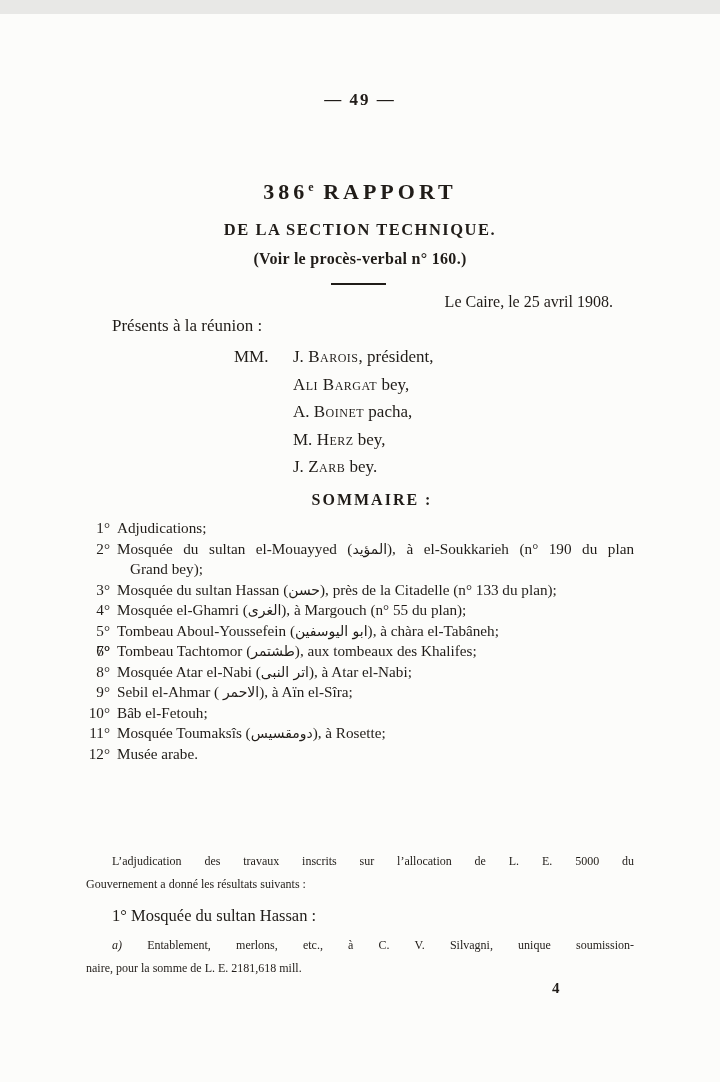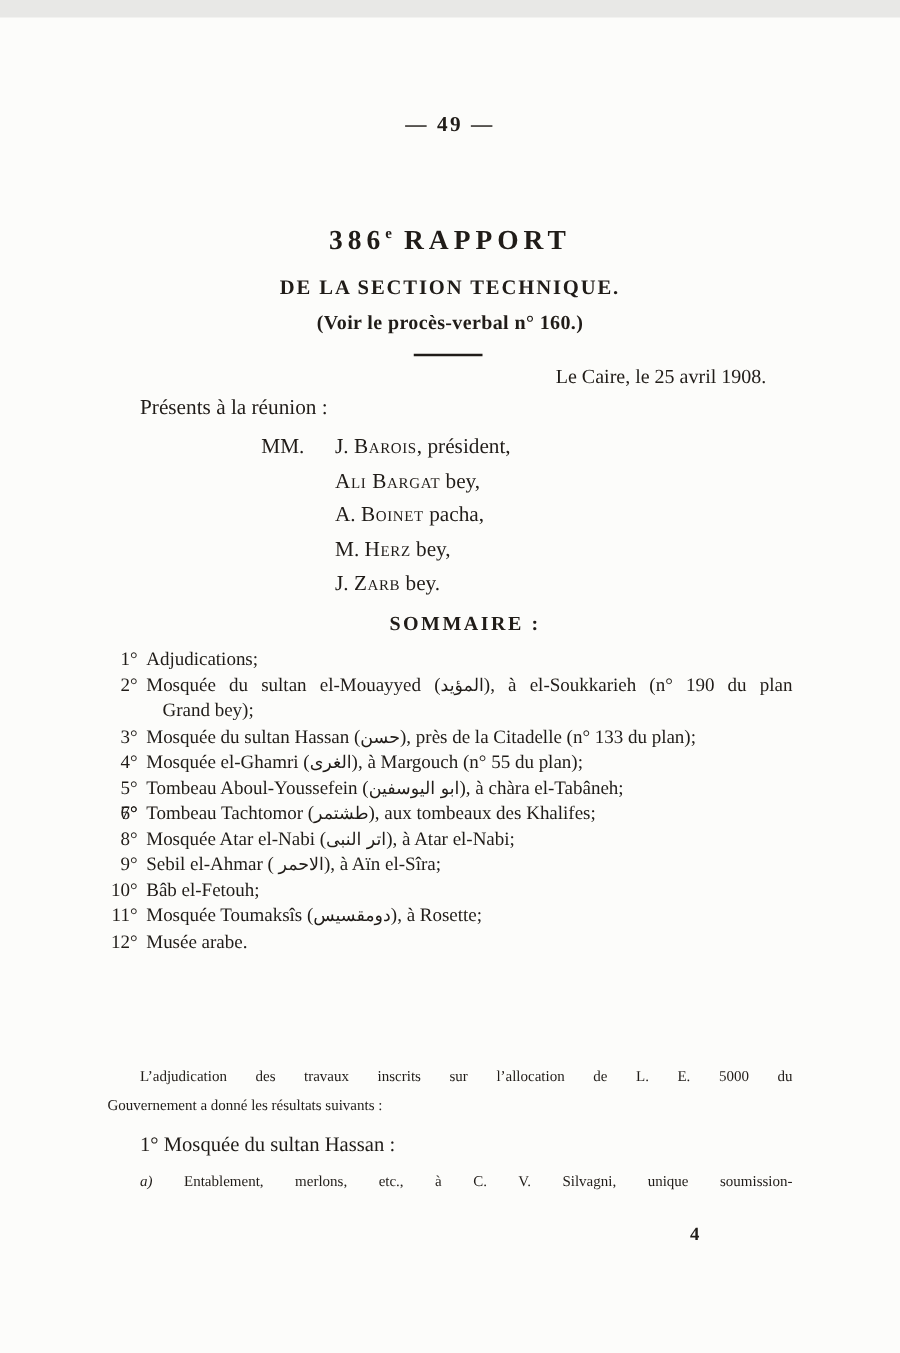--- a/index.html
+++ b/index.html
@@ -11,21 +11,21 @@
   .abs{position:absolute;}
   .ctr{left:0;width:720px;text-align:center;}
   .pageno{top:76px;font-weight:bold;font-size:17px;letter-spacing:2px;}
   .title{top:165px;font-weight:bold;font-size:22px;letter-spacing:4px;}
   .title sup{font-size:12px;letter-spacing:0;}
   .subtitle{top:206px;font-weight:bold;font-size:16.5px;letter-spacing:1.5px;}
   .note{top:236px;font-size:16px;font-weight:bold;letter-spacing:.3px;}
   .rule{top:269px;left:331px;width:55px;height:2px;background:#201c18;}
   .dateline{top:279px;right:107px;font-size:16px;}
   .presents{top:302px;left:112px;font-size:17px;}
-  .attendees{top:329px;left:268px;font-size:17px;line-height:27.5px;}
+  .attendees{top:329px;left:293px;font-size:17px;line-height:27.5px;}
   .attendees .row{position:relative;white-space:nowrap;}
   .attendees .lead{position:absolute;left:-59px;}
   .sc{font-variant:small-caps;letter-spacing:.5px;}
   .sommaire-h{top:477px;font-weight:bold;font-size:16px;letter-spacing:2px;padding-left:12px;}
   .sommaire{top:504px;left:117px;width:517px;font-size:15.2px;line-height:20.5px;}
   .sommaire .item{position:relative;}
   .sommaire .num{position:absolute;left:-49px;width:42px;text-align:right;}
   .sommaire .cont{margin-left:13px;}
   .jl{text-align:justify;text-align-last:justify;}
   .ar{font-family:"DejaVu Sans", sans-serif;font-size:.92em;direction:rtl;unicode-bidi:isolate;}
@@ -149,17 +149,18 @@
 
   <div class="abs para p1">
     <div class="indent jl">L’adjudication des travaux inscrits sur l’allocation de L. E. 5000 du</div>
     <div>Gouvernement a donné les résultats suivants :</div>
   </div>
 
   <div class="abs subitem">1° Mosquée du sultan Hassan :</div>
 
   <div class="abs para p2">
     <div class="indent jl"><span class="it">a)</span><span> Entablement, merlons, etc., à C. V. Silvagni, unique soumission-</span></div>
+    <div>naire, pour la somme de L. E. 2181,618 mill.</div>
   </div>
 
   <div class="abs sheetmark">4</div>
 
 </div>
 
 </body></html>

